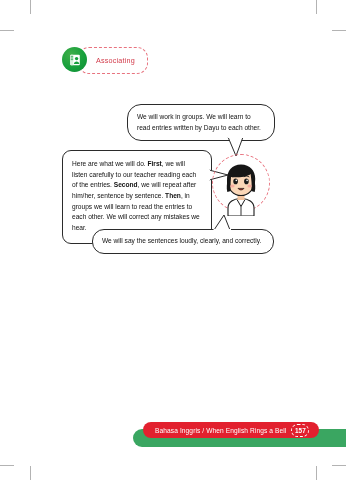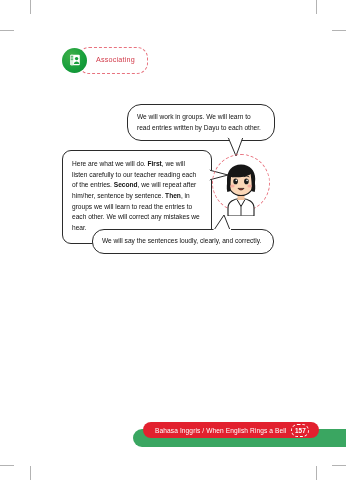--- a/index.html
+++ b/index.html
@@ -23,21 +23,20 @@
   }
   .crop.h { height: 1px; width: 14px; }
   .crop.v { width: 1px; height: 14px; }
 
   
   .activity-row {
     position: absolute;
     left: 62px;
     top: 47px;
     display: flex;
-    align-items: center;
     height: 26px;
   }
   .activity-icon {
     width: 25px;
     height: 25px;
     border-radius: 50%;
     background: radial-gradient(circle at 35% 30%, #3fae49 0%, #17a03c 55%, #0d8a33 100%);
     display: flex;
     align-items: center;
     justify-content: center;

